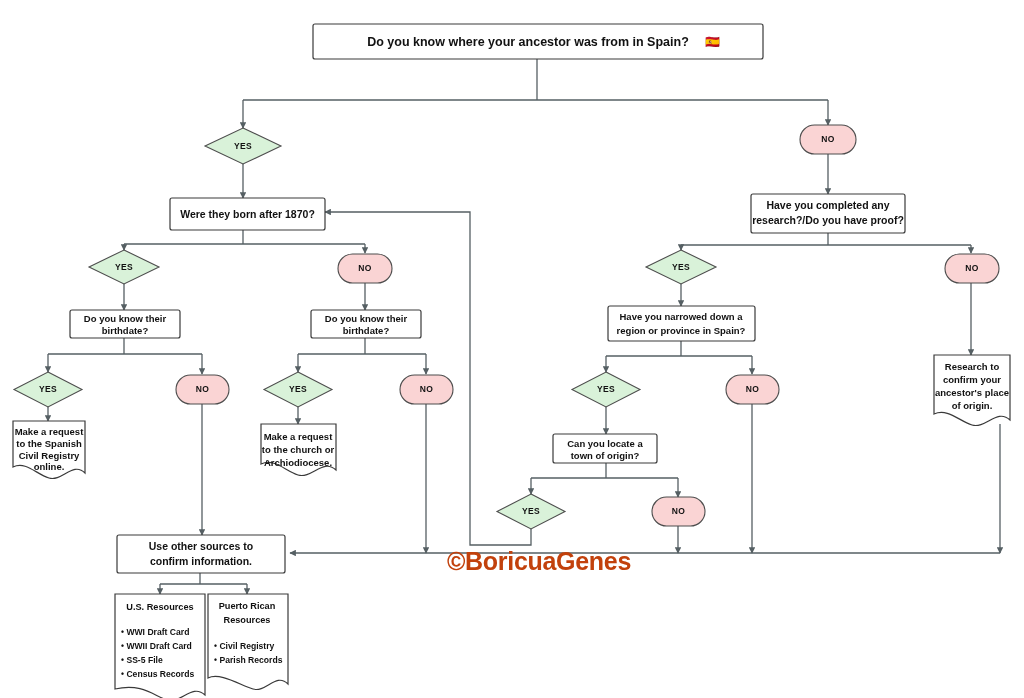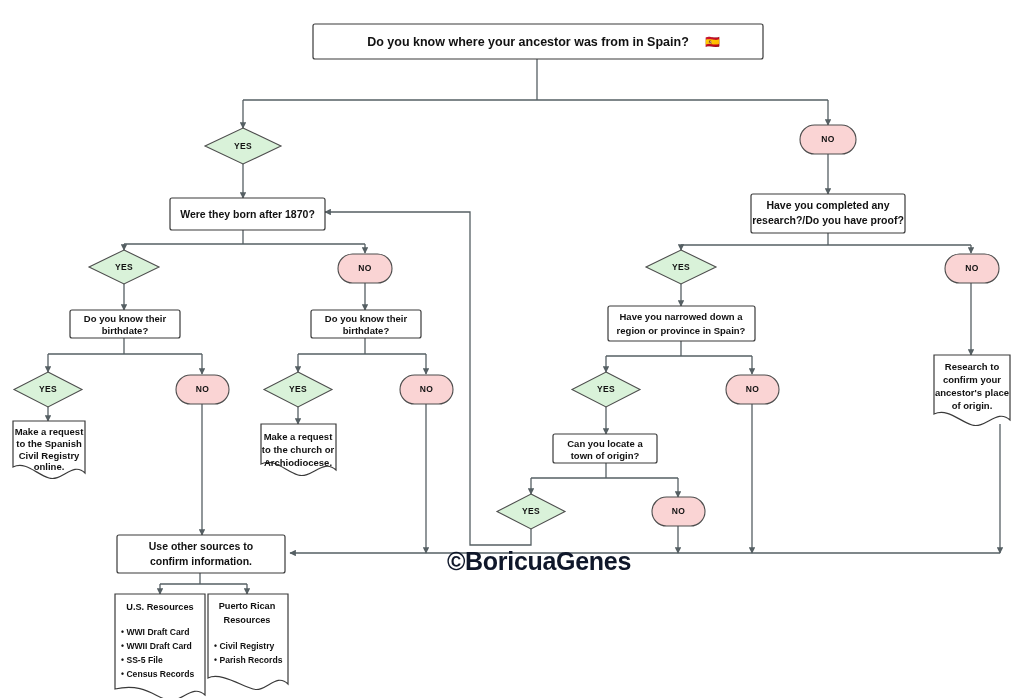--- a/index.html
+++ b/index.html
@@ -58,21 +58,21 @@
   .t-box   { font-size: 10.5px; }
   .t-small { font-size: 9.5px; }
   .t-badge { font-size: 8.5px; letter-spacing: 0.3px; }
   .t-list  { font-size: 8.6px; text-anchor: start; }
   .t-listhead { font-size: 9.2px; }
   .watermark {
     position: absolute;
     font-family: "Liberation Sans", sans-serif;
     font-weight: bold;
     font-size: 25px;
-    color: #0f172a;
+    color: #c2410c;
     white-space: nowrap;
     letter-spacing: -0.3px;
   }
   .flag {
     font-size: 12px;
   }
 </style>
 </head>
 <body>
 

